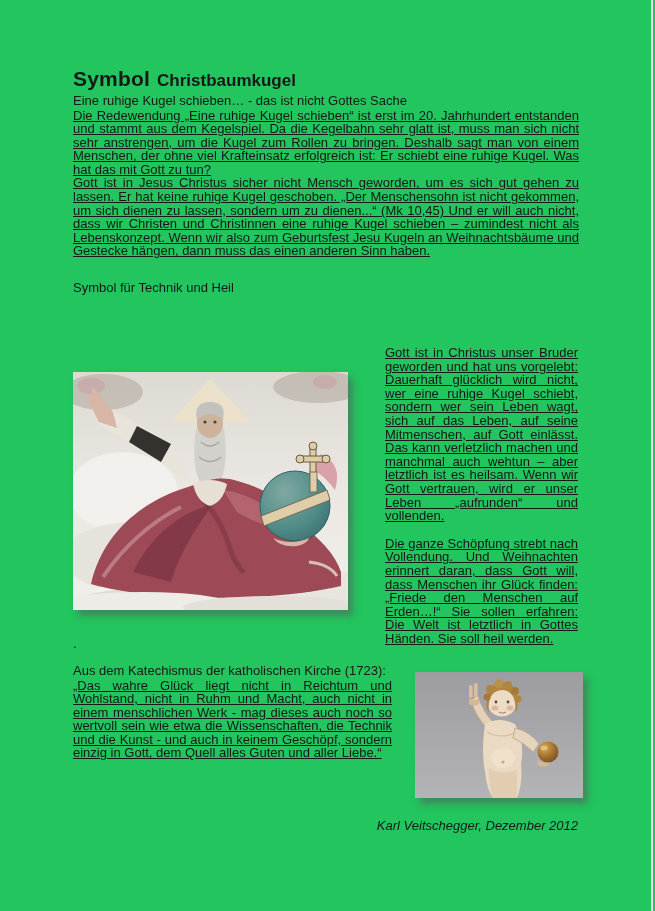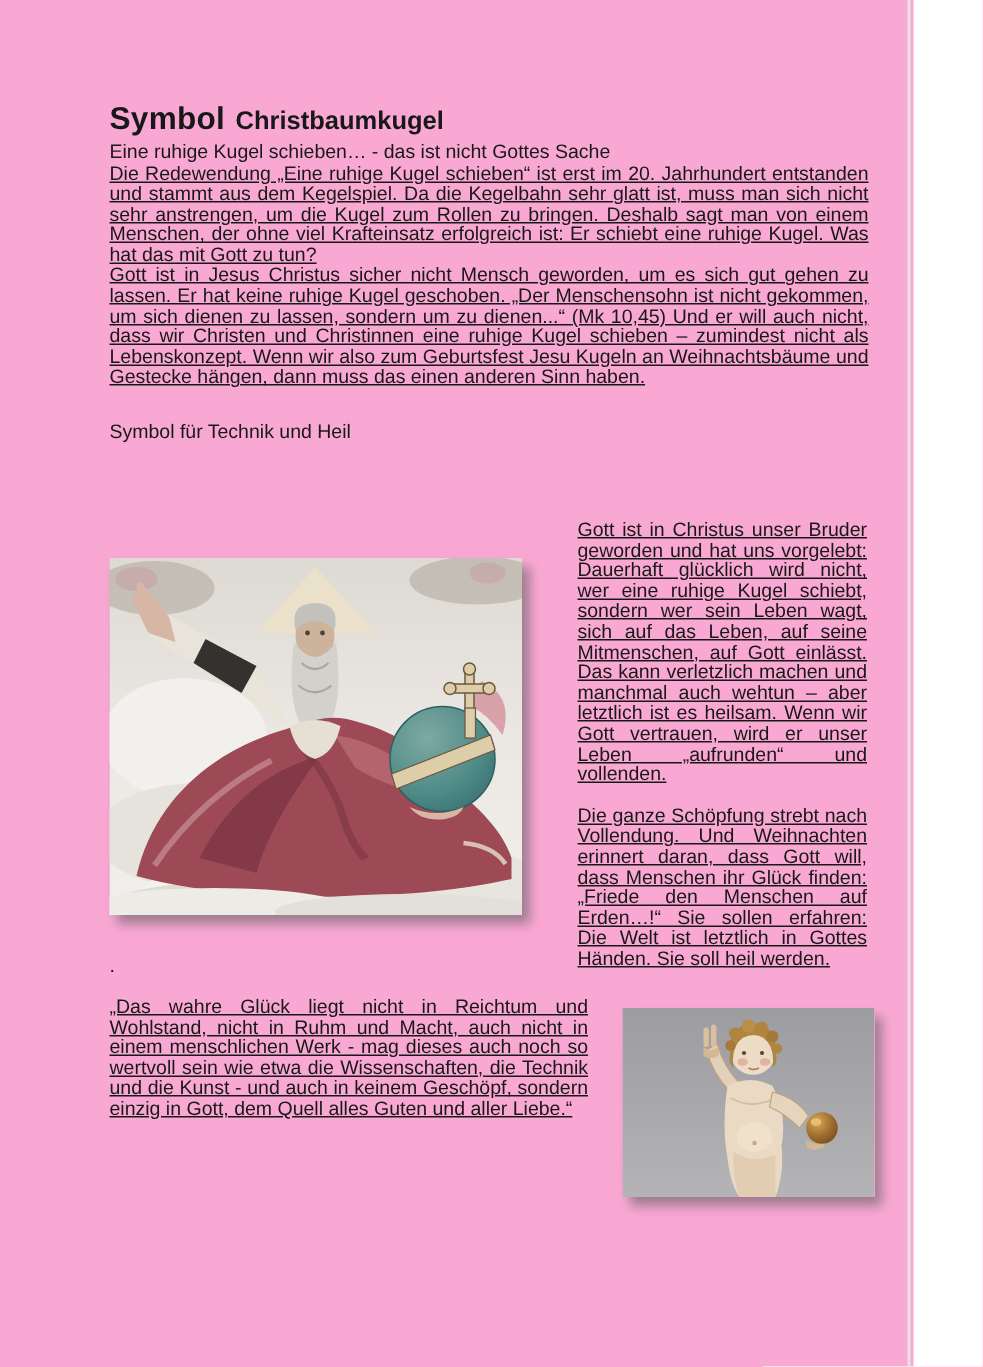--- a/index.html
+++ b/index.html
@@ -1,17 +1,17 @@
 <!DOCTYPE html>
 <html><head>
 <meta charset="utf-8">
 <style>
   html,body{margin:0;padding:0;background:#ffffff;}
   .page{
-    position:relative;width:609px;height:911px;background:#f9a8d4;
+    position:relative;width:655px;height:911px;background:#22c55e;
     font-family:"Liberation Sans", sans-serif;color:#181818;overflow:hidden;
   }
   .page-edge{position:absolute;right:2px;top:0;height:100%;width:2px;background:#e4e4e4;}
   h1{position:absolute;left:73px;top:57px;margin:0;font-weight:bold;white-space:nowrap;}
   h1 .t1{font-size:21px;letter-spacing:.2px;}
   h1 .t2{font-size:17px;margin-left:7px;}
   h2{font-size:13px;line-height:14.5px;font-weight:normal;margin:0;}
   p{font-size:13px;line-height:13.6px;margin:0;text-align:justify;text-decoration:underline;}
   .intro{position:absolute;left:73px;top:94px;width:506px;}
   .ganzheit{position:absolute;left:73px;top:281px;width:506px;}
@@ -119,20 +119,21 @@
   </figure>
 
   <div class="midright">
     <p>Gott ist in Christus unser Bruder geworden und hat uns vorgelebt: Dauerhaft glücklich wird nicht, wer eine ruhige Kugel schiebt, sondern wer sein Leben wagt, sich auf das Leben, auf seine Mitmenschen, auf Gott einlässt. Das kann verletzlich machen und manchmal auch wehtun – aber letztlich ist es heilsam. Wenn wir Gott vertrauen, wird er unser Leben „aufrunden“ und vollenden.</p>
     <p>Die ganze Schöpfung strebt nach Vollendung. Und Weihnachten erinnert daran, dass Gott will, dass Menschen ihr Glück finden: „Friede den Menschen auf Erden…!“ Sie sollen erfahren: Die Welt ist letztlich in Gottes Händen. Sie soll heil werden.</p>
   </div>
 
   <div class="dot">.</div>
 
   <section class="katechismus">
+    <h2>Aus dem Katechismus der katholischen Kirche (1723):</h2>
     <p>„Das wahre Glück liegt nicht in Reichtum und Wohlstand, nicht in Ruhm und Macht, auch nicht in einem menschlichen Werk - mag dieses auch noch so wertvoll sein wie etwa die Wissenschaften, die Technik und die Kunst - und auch in keinem Geschöpf, sondern einzig in Gott, dem Quell alles Guten und aller Liebe.“</p>
   </section>
 
   <figure class="photo figurine">
     <svg width="168" height="126" viewBox="0 0 168 126">
       <defs>
         <linearGradient id="gbg" x1="0" y1="0" x2="0" y2="1">
           <stop offset="0" stop-color="#9c9ca1"></stop>
             <stop offset="1" stop-color="#b4b4b6"></stop>
         </linearGradient>
@@ -171,15 +172,16 @@
       <path d="M72,30 Q70,12 87,10 Q104,12 102,30 Q104,36 100,40 Q102,26 94,20 Q88,16 80,20 Q72,26 74,40 Q70,36 72,30 Z" fill="#b08540"></path>
       <circle cx="75" cy="17" r="4" fill="#b08540"></circle>
         <circle cx="84" cy="12" r="4.5" fill="#bb8f48"></circle>
       <circle cx="93" cy="13" r="4" fill="#b08540"></circle>
         <circle cx="100" cy="19" r="4" fill="#a57a38"></circle>
       <circle cx="72" cy="25" r="3.5" fill="#a57a38"></circle>
         <circle cx="103" cy="27" r="3.5" fill="#b08540"></circle>
     </svg>
   </figure>
 
+  <div class="credit">Karl Veitschegger, Dezember 2012</div>
 
   <div class="page-edge"></div>
 </div>
 
 </body></html>

